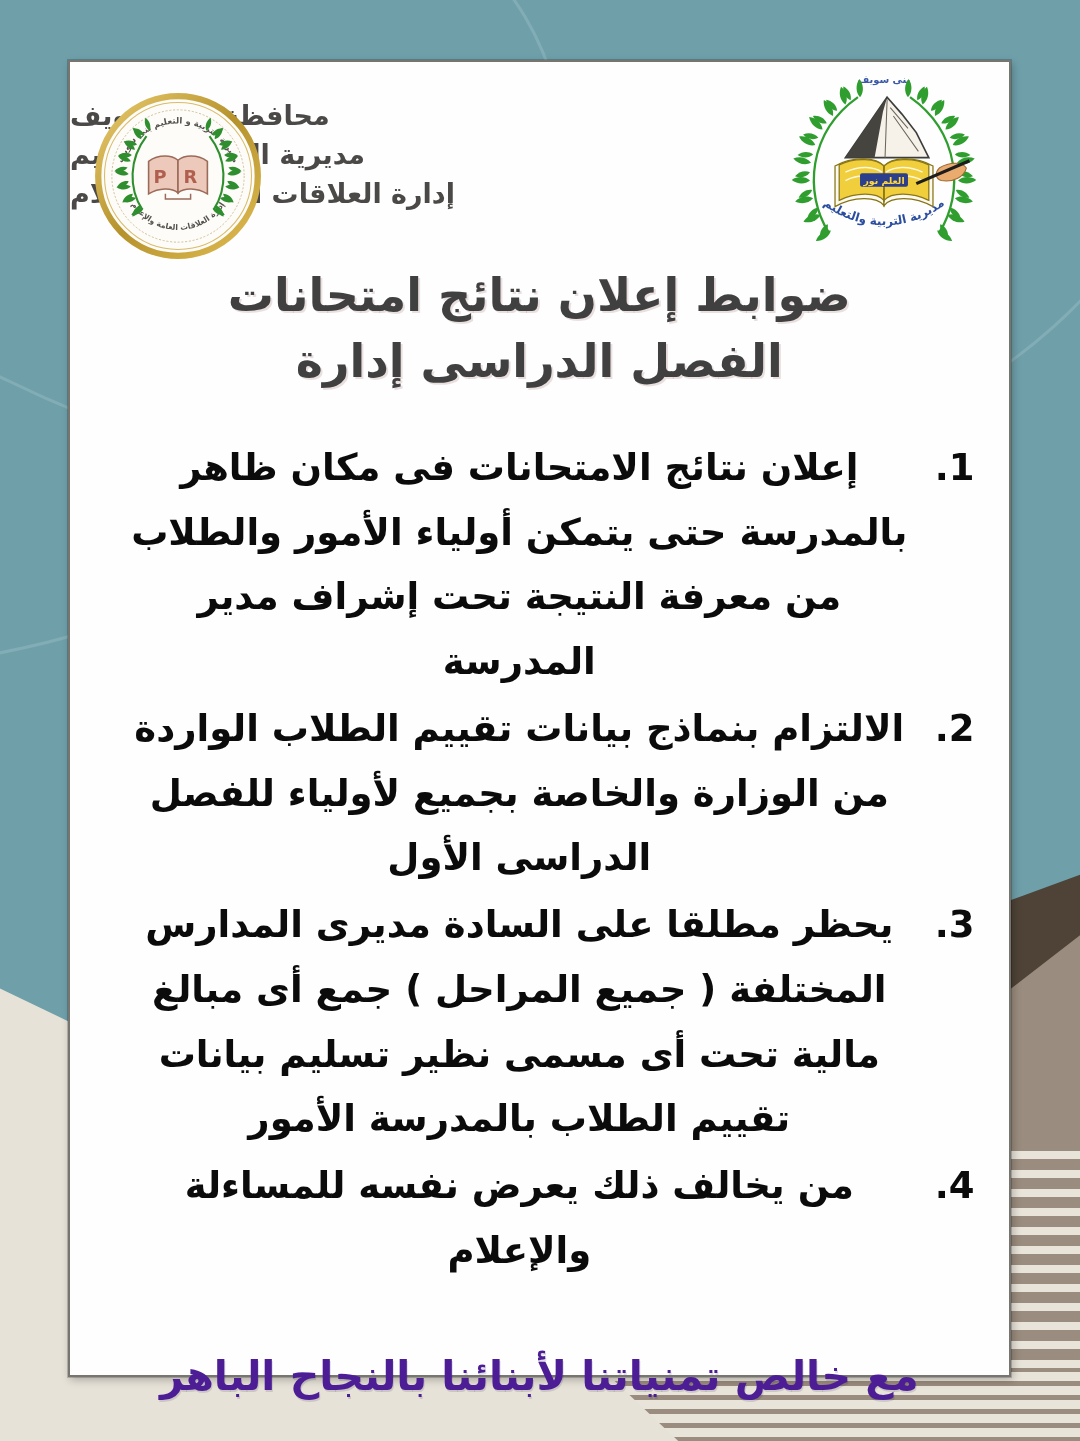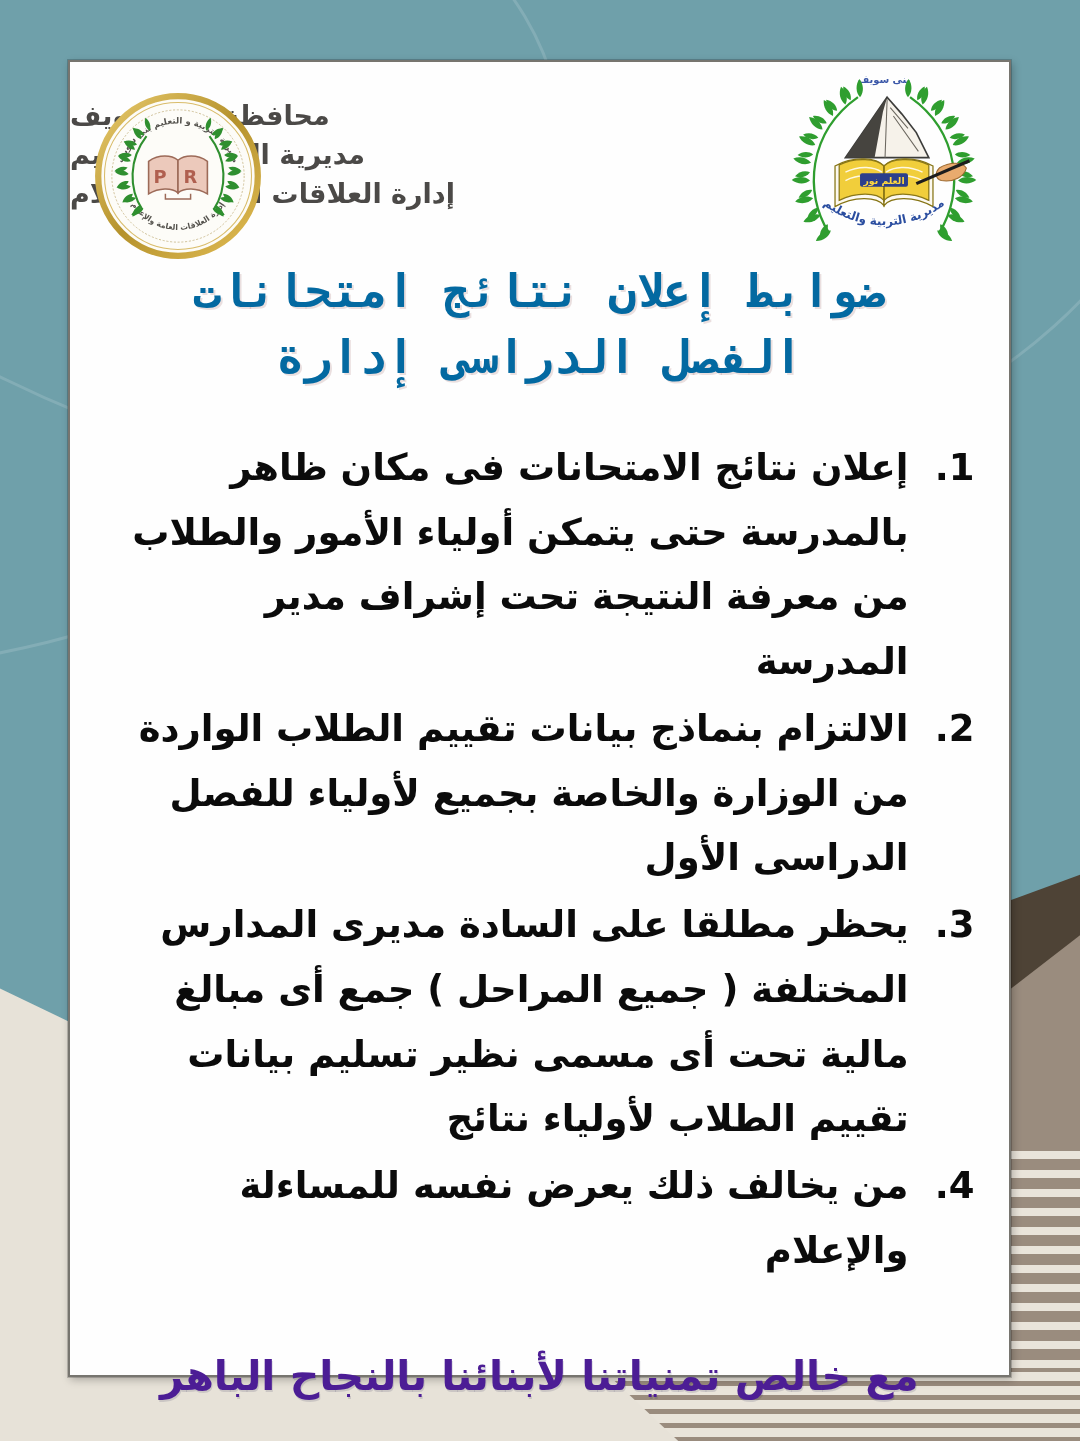--- a/index.html
+++ b/index.html
@@ -27,27 +27,27 @@
   
   .card{
     position:absolute;left:6.3%;top:4.15%;width:86.9%;height:91.15%;
     background:#fefefe;border:2px solid #77756f;
     box-shadow:0 0 0 1px rgba(0,0,0,.18), 2px 3px 8px rgba(0,0,0,.25);
   }
   .logo-left{position:absolute;left:24px;top:30px;width:168px;height:168px;}
   .logo-right{position:absolute;right:26px;top:6px;width:198px;height:198px;}
   .header{margin-top:34px;text-align:left;color:#4b4947;font-weight:700;
           font-size:27px;line-height:1.45;}
-  .title{margin-top:50px;text-align:center;color:#0369a1;font-weight:700;
-         font-size:46px;line-height:1.42;text-shadow:2px 2px 0 rgba(90,0,0,.12);font-family:Liberation Mono, monospace;}
+  .title{margin-top:50px;text-align:center;color:#404040;font-weight:700;
+         font-size:46px;line-height:1.42;text-shadow:2px 2px 0 rgba(90,0,0,.12);}
   .rules{margin:42px 34px 0 60px;color:#0b0b0b;font-weight:700;
          font-size:37px;line-height:1.75;}
   .rule-item{display:flex;gap:14px;align-items:flex-start;margin-bottom:2px;}
   .rule-marker{direction:rtl;unicode-bidi:isolate;min-width:52px;flex:0 0 auto;}
-  .rule-text{flex:1;text-align:right;}
+  .rule-text{flex:1;text-align:center;}
   .footer{margin-top:68px;text-align:center;color:#4c1d95;font-weight:700;
           font-size:41px;text-shadow:1px 2px 0 rgba(0,0,60,.12);}
 </style>
 </head>
 <body>
 
 <div class="bg-layer bg-teal"></div>
 <div class="bg-arc arc1"></div>
 <div class="bg-arc arc2"></div>
 <div class="bg-layer bg-beige"></div>
@@ -179,21 +179,21 @@
     <div class="rule-item">
       <span class="rule-marker">1.</span>
       <span class="rule-text">إعلان نتائج الامتحانات فى مكان ظاهر بالمدرسة حتى يتمكن أولياء الأمور والطلاب من معرفة النتيجة تحت إشراف مدير المدرسة</span>
     </div>
     <div class="rule-item">
       <span class="rule-marker">2.</span>
       <span class="rule-text">الالتزام بنماذج بيانات تقييم الطلاب الواردة من الوزارة والخاصة بجميع لأولياء للفصل الدراسى الأول</span>
     </div>
     <div class="rule-item">
       <span class="rule-marker">3.</span>
-      <span class="rule-text">يحظر مطلقا على السادة مديرى المدارس المختلفة ( جميع المراحل ) جمع أى مبالغ مالية تحت أى مسمى نظير تسليم بيانات تقييم الطلاب لأولياء نتائج</span>
+      <span class="rule-text">يحظر مطلقا على السادة مديرى المدارس المختلفة ( جميع المراحل ) جمع أى مبالغ مالية تحت أى مسمى نظير تسليم بيانات تقييم الطلاب بالمدرسة الأمور</span>
     </div>
     <div class="rule-item">
       <span class="rule-marker">4.</span>
       <span class="rule-text">من يخالف ذلك يعرض نفسه للمساءلة والإعلام</span>
     </div>
   </div>
 
   <div class="footer" dir="rtl">مع خالص تمنياتنا لأبنائنا بالنجاح الباهر</div>
 </div>
 

